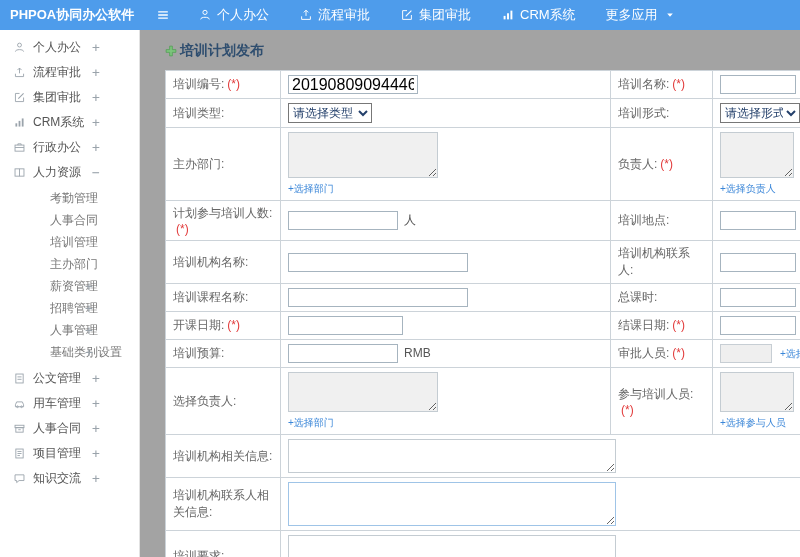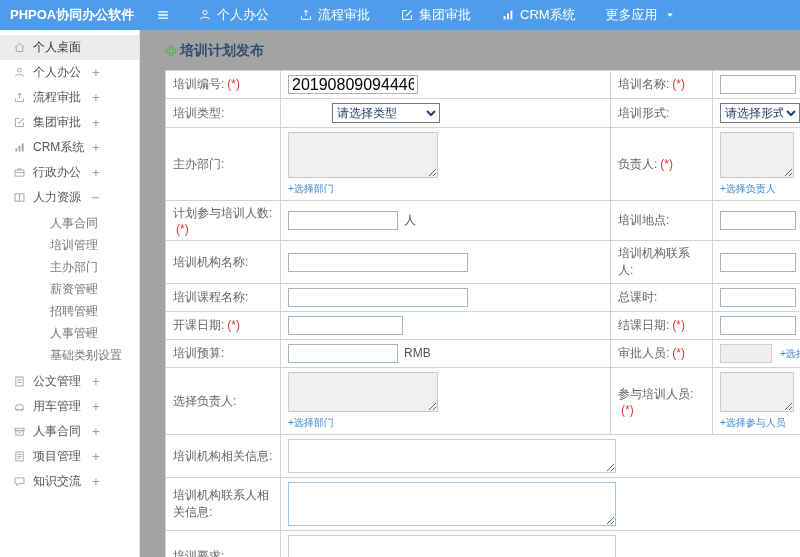--- a/index.html
+++ b/index.html
@@ -105,28 +105,20 @@
           <span class="icon tb-caret">
             <svg viewBox="0 0 16 16" style="width: 100%; height: 100%; display: block;">
               <path d="M3.5 5.5h9L8 10.8z" fill="currentColor"></path>
             </svg>
           </span>
         </div>
       </div>
   </div>
 
   <div class="sidebar" id="sideNav">
-      <div class="side-item active">
-        <span class="icon s-icon">
-          <svg viewBox="0 0 16 16" style="width: 100%; height: 100%; display: block;">
-            <path d="M2 8L8 3L14 8M4 7.2V13H12V7.2" fill="none" stroke="currentColor" stroke-width="1.1"></path>
-          </svg>
-        </span>
-        <span>个人桌面</span>
-      </div>
       <div class="side-item">
         <span class="icon s-icon">
           <svg viewBox="0 0 16 16" style="width: 100%; height: 100%; display: block;">
             <circle cx="8" cy="5" r="2.4" fill="none" stroke="currentColor" stroke-width="1.1"></circle>
             <path d="M3 13c0-3.2 10-3.2 10 0" fill="none" stroke="currentColor" stroke-width="1.1"></path>
           </svg>
         </span>
         <span>个人办公</span>
         <span class="expand">+</span>
       </div>
@@ -174,20 +166,23 @@
         <span class="icon s-icon">
           <svg viewBox="0 0 16 16" style="width: 100%; height: 100%; display: block;">
             <rect x="2.5" y="3.5" width="11" height="9" fill="none" stroke="currentColor" stroke-width="1.1"></rect>
             <path d="M8 3.5V12.5" stroke="currentColor" stroke-width="1.1" fill="none"></path>
           </svg>
         </span>
         <span>人力资源</span>
         <span class="expand">−</span>
       </div>
       <div class="side-sub">
+        <div class="sub-item">
+          <span>考勤管理</span>
+        </div>
         <div class="sub-item">
           <span>人事合同</span>
         </div>
         <div class="sub-item">
           <span>培训管理</span>
         </div>
         <div class="sub-item">
           <span>主办部门</span>
         </div>
         <div class="sub-item">
@@ -276,21 +271,21 @@
         </colgroup>
       <tbody id="formBody">
           <tr>
             <td class="lbl"><span>培训编号:</span><span class="req">(*)</span></td>
             <td class="val"><input type="text" class="ftx" value="20190809094446" style="width: 130px;"></td>
             <td class="lbl"><span>培训名称:</span><span class="req">(*)</span></td>
             <td class="val"><input type="text" class="ftx" style="width: 76px;"></td>
           </tr>
           <tr>
             <td class="lbl"><span>培训类型:</span></td>
-            <td class="val"><select class="fsel" style="width: 108px; margin-left: 44px;"><option>请选择类型</option></select></td>
+            <td class="val"><select class="fsel" style="width: 84px;"><option>请选择类型</option></select></td>
             <td class="lbl"><span>培训形式:</span></td>
             <td class="val"><select class="fsel" style="width: 80px;"><option>请选择形式</option></select></td>
           </tr>
           <tr>
             <td class="lbl"><span>主办部门:</span></td>
             <td class="val">
               <textarea class="fta ro" style="height: 46px; width: 150px;"></textarea>
               <div class="link-line"><a href="#" class="flink">+选择部门</a></div>
             </td>
             <td class="lbl"><span>负责人:</span><span class="req">(*)</span></td>

